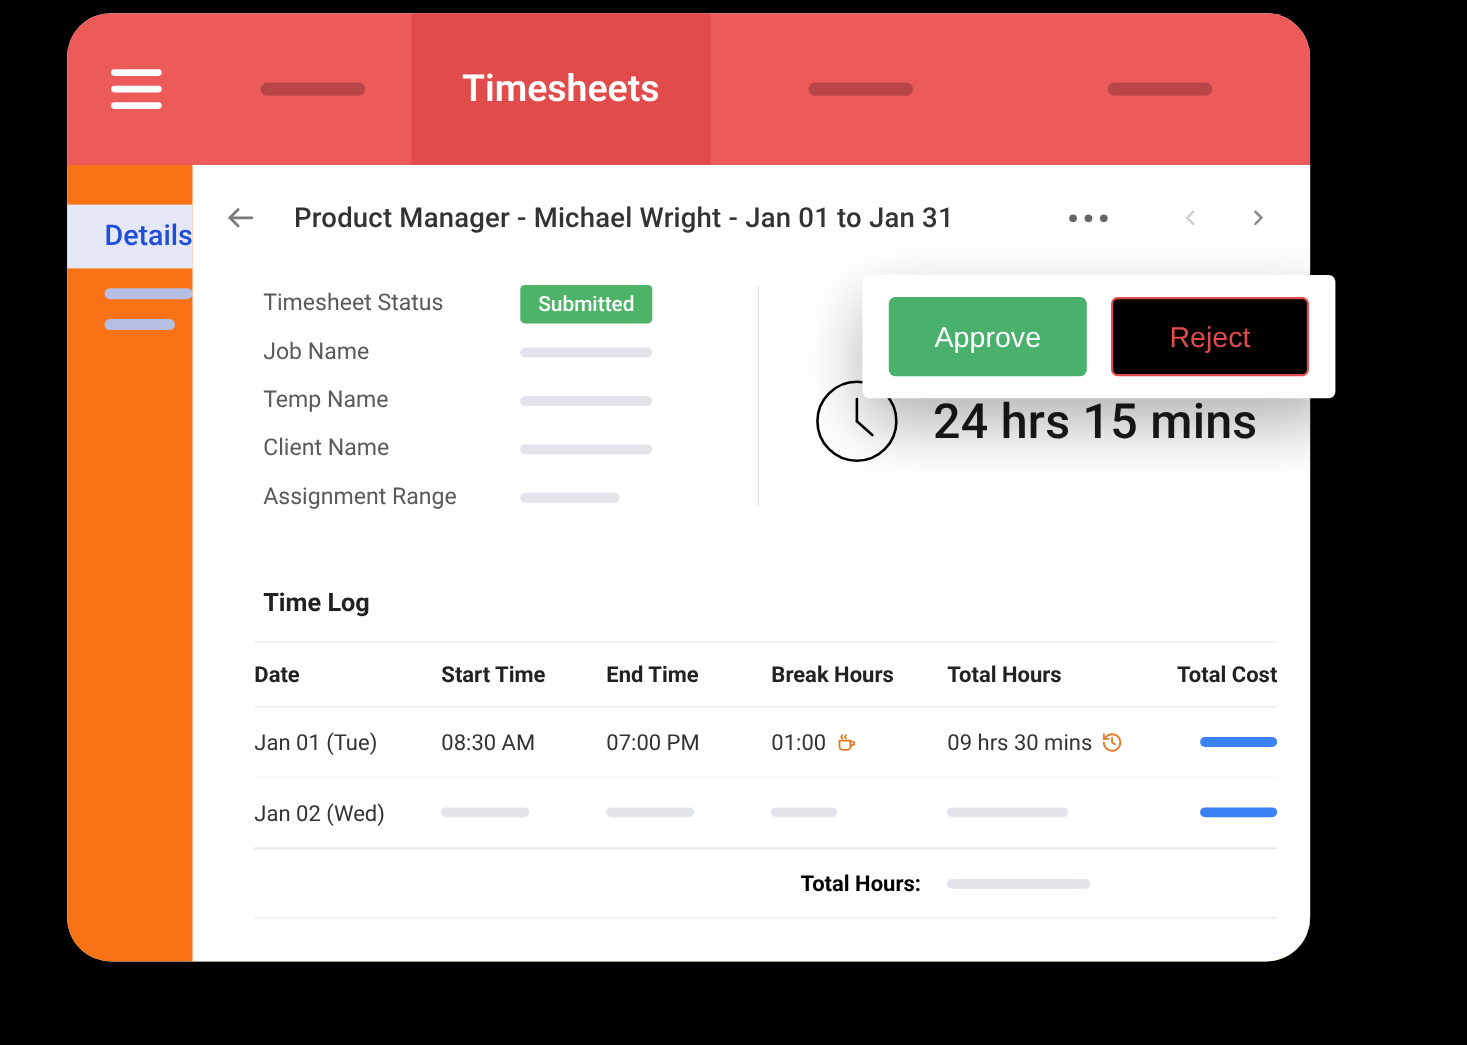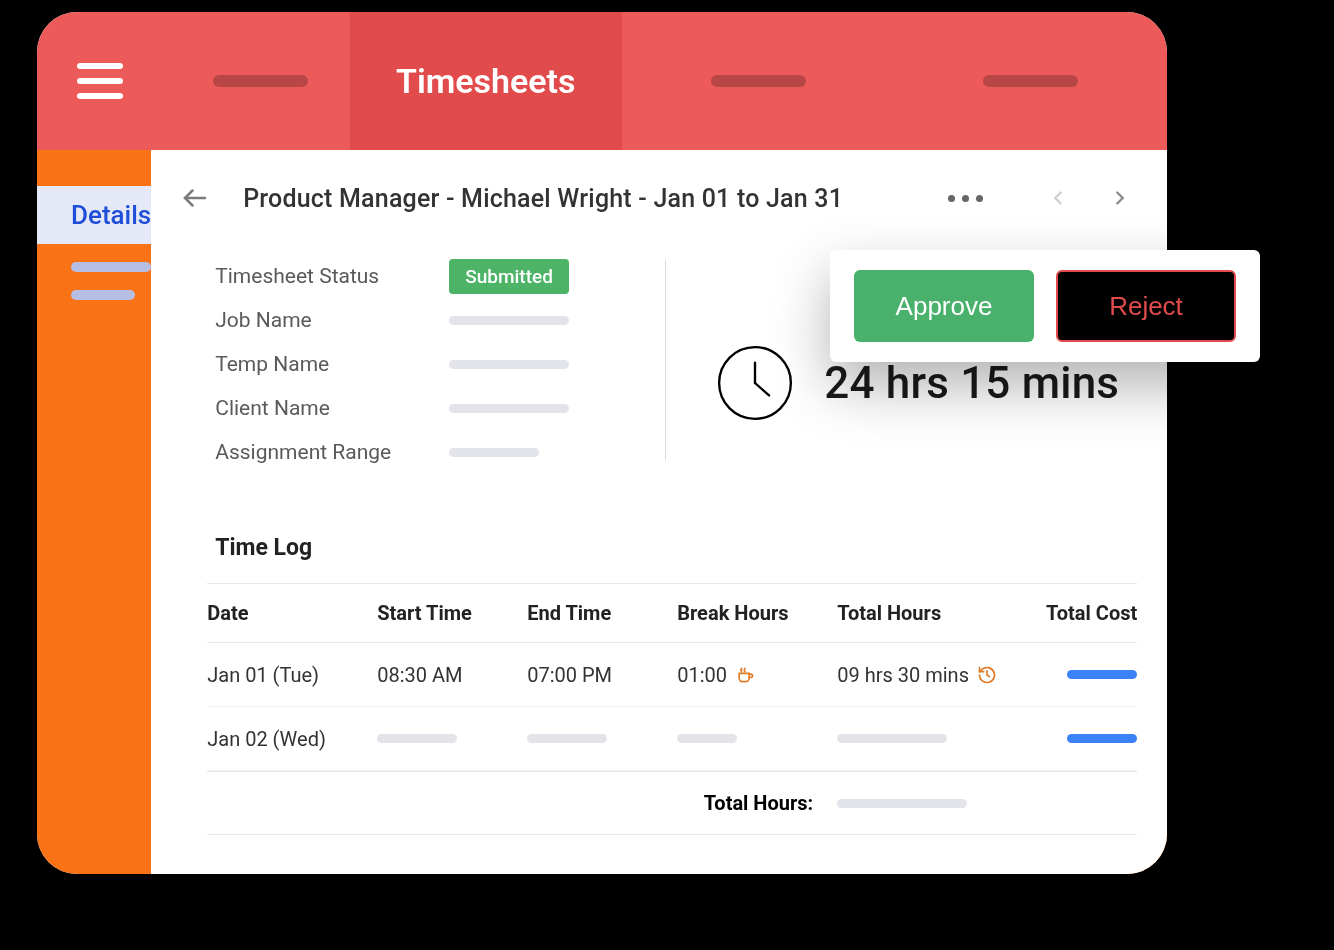--- a/index.html
+++ b/index.html
@@ -1,19 +1,19 @@
 <!DOCTYPE html>
 <html><head>
 <meta charset="utf-8">
 <style>
   * { box-sizing: border-box; margin: 0; padding: 0; }
   html, body { width: 1334px; height: 950px; background: #000; font-family: -apple-system, "Segoe UI", Roboto, Helvetica, Arial, sans-serif; }
   .stage { position: relative; width: 1334px; height: 950px; }
   .window {
-    position: absolute; left: 37px; top: 12px; width: 1130px; height: 862px;
+    position: absolute; left: 61px; top: 12px; width: 1130px; height: 862px;
     background: #fff; border-radius: 40px; overflow: hidden;
     box-shadow: 0 40px 80px rgba(0,0,0,0.35);
   }
   .header {
     display: flex; align-items: stretch; height: 138px; background: #ED5A5A;
   }
   .header .seg { flex: 1 1 0; display: flex; align-items: center; justify-content: center; }
   .header .seg.left { justify-content: flex-start; padding-left: 40px; gap: 90px; }
   .header .seg.active { background: #E24B4B; }
   .tab-title { color: #fff; font-size: 34px; font-weight: 600; }
@@ -66,21 +66,21 @@
   .cell-skel { width: 80px; height: 9px; background:#E2E4EA; border-radius:5px; }
   .cost-bar { width: 70px; height: 9px; background:#3B82F6; border-radius:5px; margin-left:auto; }
   .cup-icon { color:#E07B28; display:inline-flex; }
   .history-icon { color:#E07B28; display:inline-flex; }
   .tfoot { display:grid; grid-template-columns: 170px 150px 150px 160px 200px 100px; height:64px; align-items:center; border-top:1px solid #E5E7EE; border-bottom:1px solid #E5E7EE; }
   .tfoot .label { grid-column: 3 / span 2; font-size:20px; font-weight:700; text-align:right; padding-right: 24px; }
   .tfoot .skel { grid-column: 5; }
 
   
   .action-card {
-    position: absolute; left: 830px; top: 250px; width: 430px; height: 112px;
+    position: absolute; left: 784px; top: 250px; width: 430px; height: 112px;
     background: #fff; border-radius: 6px; box-shadow: 0 24px 56px rgba(0,0,0,0.30);
     display: flex; align-items: center; justify-content: center; gap: 22px;
   }
   .btn { height: 72px; width: 180px; border-radius: 6px; font-size: 26px; font-weight: 500; display:flex; align-items:center; justify-content:center; cursor:pointer; }
   .btn-approve { background:#49B16B; color:#fff; border: none; }
   .btn-reject  { background:#000000; color:#E24B4B; border: 2px solid #E24B4B; }
 </style>
 </head>
 <body>
 

